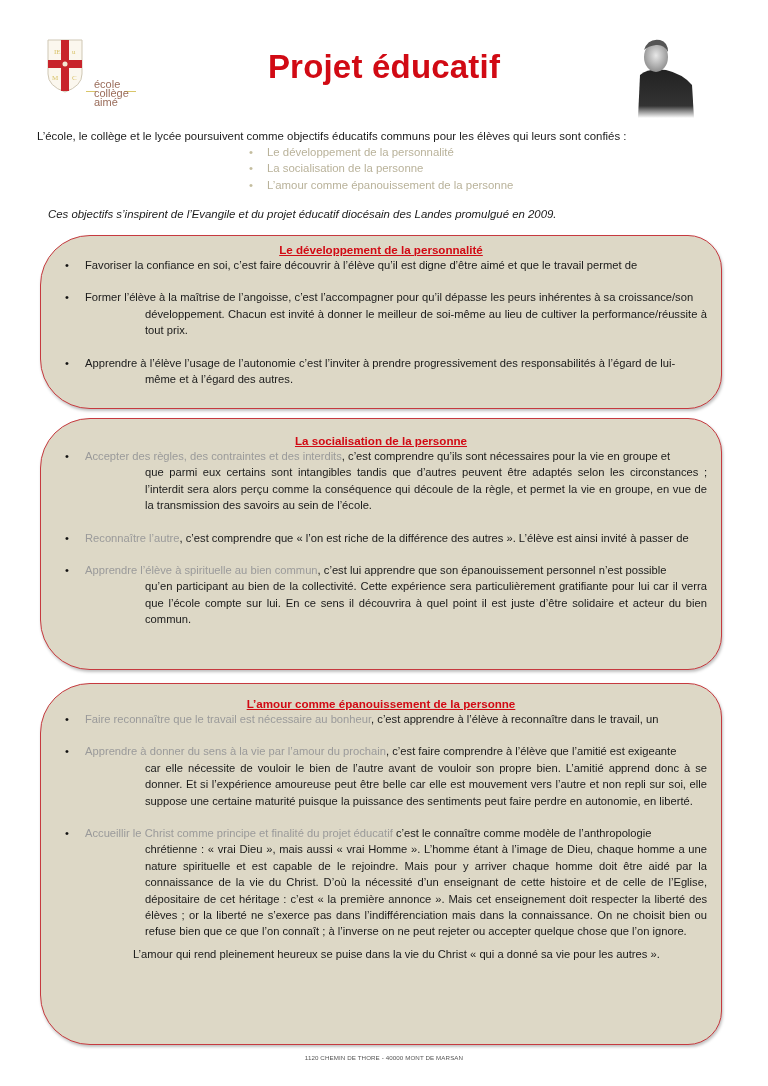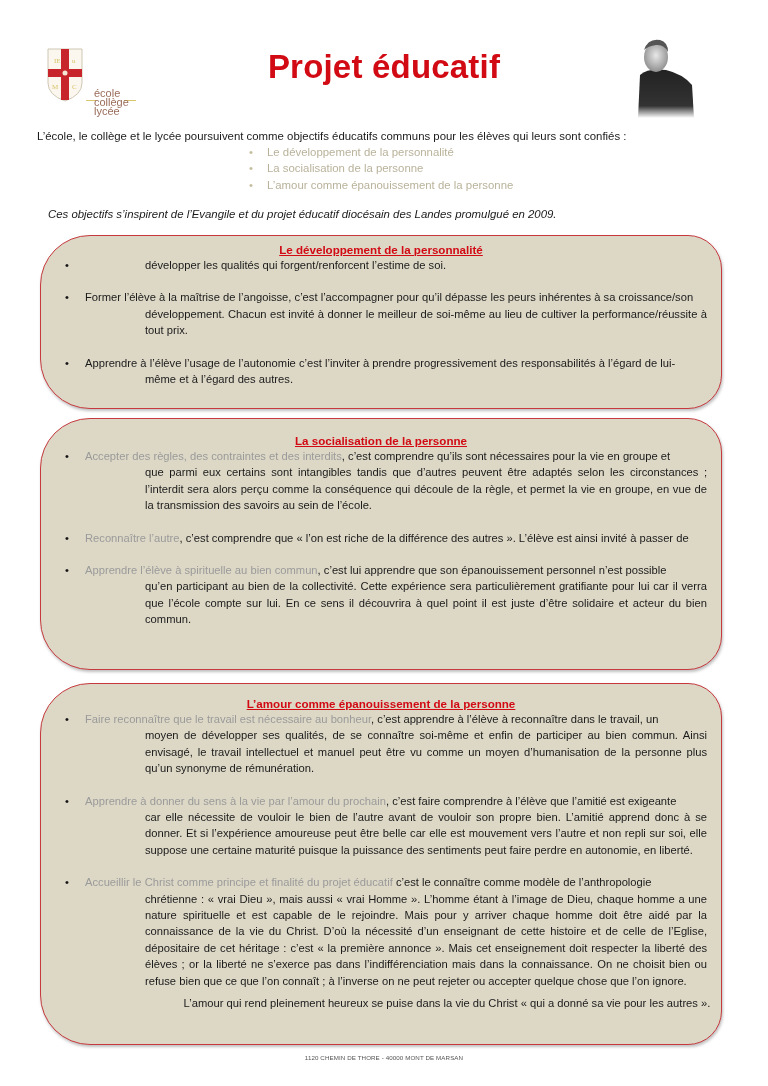--- a/index.html
+++ b/index.html
@@ -1,18 +1,18 @@
 <!DOCTYPE html>
 <html><head>
 <meta charset="utf-8">
 <style>
   html, body { margin: 0; padding: 0; background: #ffffff; }
   body { width: 768px; height: 1086px; position: relative; overflow: hidden;
          font-family: "Liberation Sans", sans-serif; color: #1a1a1a; }
-  .logo { position: absolute; left: 46px; top: 47px; width: 96px; height: 72px; text-decoration: underline; }
+  .logo { position: absolute; left: 46px; top: 38px; width: 96px; height: 72px; text-decoration: underline; }
   .shield { position: absolute; left: 0; top: 0; width: 38px; height: 56px; }
   .logo-text { position: absolute; left: 48px; top: 42px; font-size: 11px; line-height: 9px; color: #9a6c5a; }
   .logo-line { position: absolute; height: 1px; background: #d9c66a; }
   .title { position: absolute; left: 0; right: 0; top: 48px; text-align: center;
            font-size: 33px; font-weight: bold; color: #d10a14; letter-spacing: 0.2px; }
   .portrait { position: absolute; left: 628px; top: 30px; width: 70px; height: 90px; }
   .intro { position: absolute; left: 37px; top: 128px; width: 680px; font-size: 11.4px; line-height: 16.2px; }
   .intro ul { margin: 0; padding: 0; list-style: none; }
   .intro li { position: relative; padding-left: 230px; color: #b9b29a; }
   .intro li::before { content: "•"; position: absolute; left: 212px; color: #c4bd9e; }
@@ -21,21 +21,21 @@
          border: 1.3px solid #c63a3f; border-radius: 50px 34px 34px 50px;
          box-shadow: 1px 2px 3px rgba(0,0,0,0.25); box-sizing: border-box; }
   .box h2 { margin: 0; text-align: center; font-size: 11.6px; font-weight: bold; color: #d10a14;
             text-decoration: underline; line-height: 15px; }
   .item { position: relative; font-size: 11.2px; line-height: 16.4px; text-align: justify;
           padding-left: 44px; padding-right: 14px; }
   .item .bullet { position: absolute; left: 24px; top: 0; color: #111; }
   .item .rest { display: block; padding-left: 60px; }
   .lead-gray { color: #9a9a9a; }
   .gap { height: 16px; }
-  .closing { font-size: 11.2px; text-align: center; padding-left: 92px; margin-top: 8px; margin-left: 40px; }
+  .closing { font-size: 11.2px; text-align: left; padding-left: 92px; margin-top: 8px; }
   .footer { position: absolute; left: 0; right: 0; top: 1054px; text-align: center; font-size: 6.2px; color: #555; letter-spacing: 0.1px; }
 </style>
 </head>
 <body>
 
 <div class="logo">
   <svg class="shield" viewBox="0 0 38 56">
     <path d="M2 2 H36 V36 Q36 48 19 54 Q2 48 2 36 Z" fill="#fbf7ee" stroke="#cfc7b4" stroke-width="1"></path>
     <rect x="15" y="2" width="8" height="51" fill="#c8242b"></rect>
     <rect x="2" y="22" width="34" height="8" fill="#c8242b"></rect>
@@ -43,21 +43,21 @@
     <text x="26" y="16" font-size="7" fill="#d9c36a" font-family="Liberation Serif, serif">u</text>
     <text x="6" y="42" font-size="7" fill="#d9c36a" font-family="Liberation Serif, serif">M</text>
     <text x="26" y="42" font-size="7" fill="#d9c36a" font-family="Liberation Serif, serif">C</text>
     <circle cx="19" cy="26" r="2.5" fill="#f3e9d4"></circle>
   </svg>
   <div class="logo-line" style="left:40px; top:53px; width:10px;"></div>
   <div class="logo-line" style="left:78px; top:53px; width:12px;"></div>
   <div class="logo-text">
     <div>école</div>
     <div>collège</div>
-    <div>lycée</div>
+    <div>aimé</div>
   </div>
 </div>
 
 <div class="title">Projet éducatif</div>
 
 <svg class="portrait" viewBox="0 0 70 90">
   <defs>
     <linearGradient id="fade" x1="0" y1="0" x2="0" y2="1">
       <stop offset="0" stop-color="#222"></stop>
       <stop offset="0.75" stop-color="#333"></stop>
@@ -80,21 +80,21 @@
     <li>La socialisation de la personne</li>
     <li>L’amour comme épanouissement de la personne</li>
   </ul>
 </div>
 <div class="intro-p2">Ces objectifs s’inspirent de l’Evangile et du projet éducatif diocésain des Landes promulgué en 2009.</div>
 
 <div class="box" style="top:235px; height:174px; padding-top:6px;">
   <h2>Le développement de la personnalité</h2>
   <div class="item">
     <span class="bullet">•</span>
-    <span class="rest">développer les qualités qui forgent/renforcent l’estime de soi.</span>
+    <span>Favoriser la confiance en soi, c’est faire découvrir à l’élève qu’il est digne d’être aimé et que le travail permet de</span>
   </div>
   <div class="gap"></div>
   <div class="item">
     <span class="bullet">•</span>
     <span>Former l’élève à la maîtrise de l’angoisse, c’est l’accompagner pour qu’il dépasse les peurs inhérentes à sa croissance/son</span>
     <span class="rest">développement. Chacun est invité à donner le meilleur de soi-même au lieu de cultiver la performance/réussite à tout prix.</span>
   </div>
   <div class="gap"></div>
   <div class="item">
     <span class="bullet">•</span>
@@ -121,21 +121,20 @@
     <span class="lead-gray">Apprendre l’élève à spirituelle au bien commun</span><span>, c’est lui apprendre que son épanouissement personnel n’est possible</span>
     <span class="rest">qu’en participant au bien de la collectivité. Cette expérience sera particulièrement gratifiante pour lui car il verra que l’école compte sur lui. En ce sens il découvrira à quel point il est juste d’être solidaire et acteur du bien commun.</span>
   </div>
 </div>
 
 <div class="box" style="top:683px; height:362px; padding-top:12px;">
   <h2>L’amour comme épanouissement de la personne</h2>
   <div class="item">
     <span class="bullet">•</span>
     <span class="lead-gray">Faire reconnaître que le travail est nécessaire au bonheur</span><span>, c’est apprendre à l’élève à reconnaître dans le travail, un</span>
-    <span class="rest">moyen de développer ses qualités, de se connaître soi-même et enfin de participer au bien commun. Ainsi envisagé, le travail intellectuel et manuel peut être vu comme un moyen d’humanisation de la personne plus qu’un synonyme de rémunération.</span>
   </div>
   <div class="gap"></div>
   <div class="item">
     <span class="bullet">•</span>
     <span class="lead-gray">Apprendre à donner du sens à la vie par l’amour du prochain</span><span>, c’est faire comprendre à l’élève que l’amitié est exigeante</span>
     <span class="rest">car elle nécessite de vouloir le bien de l’autre avant de vouloir son propre bien. L’amitié apprend donc à se donner. Et si l’expérience amoureuse peut être belle car elle est mouvement vers l’autre et non repli sur soi, elle suppose une certaine maturité puisque la puissance des sentiments peut faire perdre en autonomie, en liberté.</span>
   </div>
   <div class="gap"></div>
   <div class="item">
     <span class="bullet">•</span>

